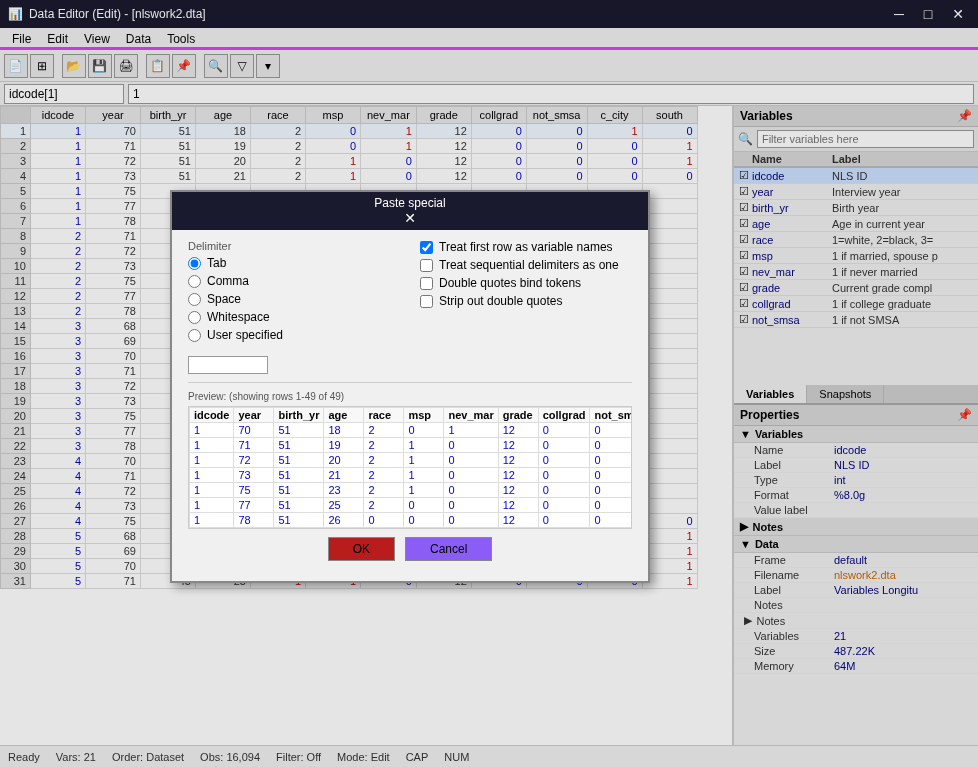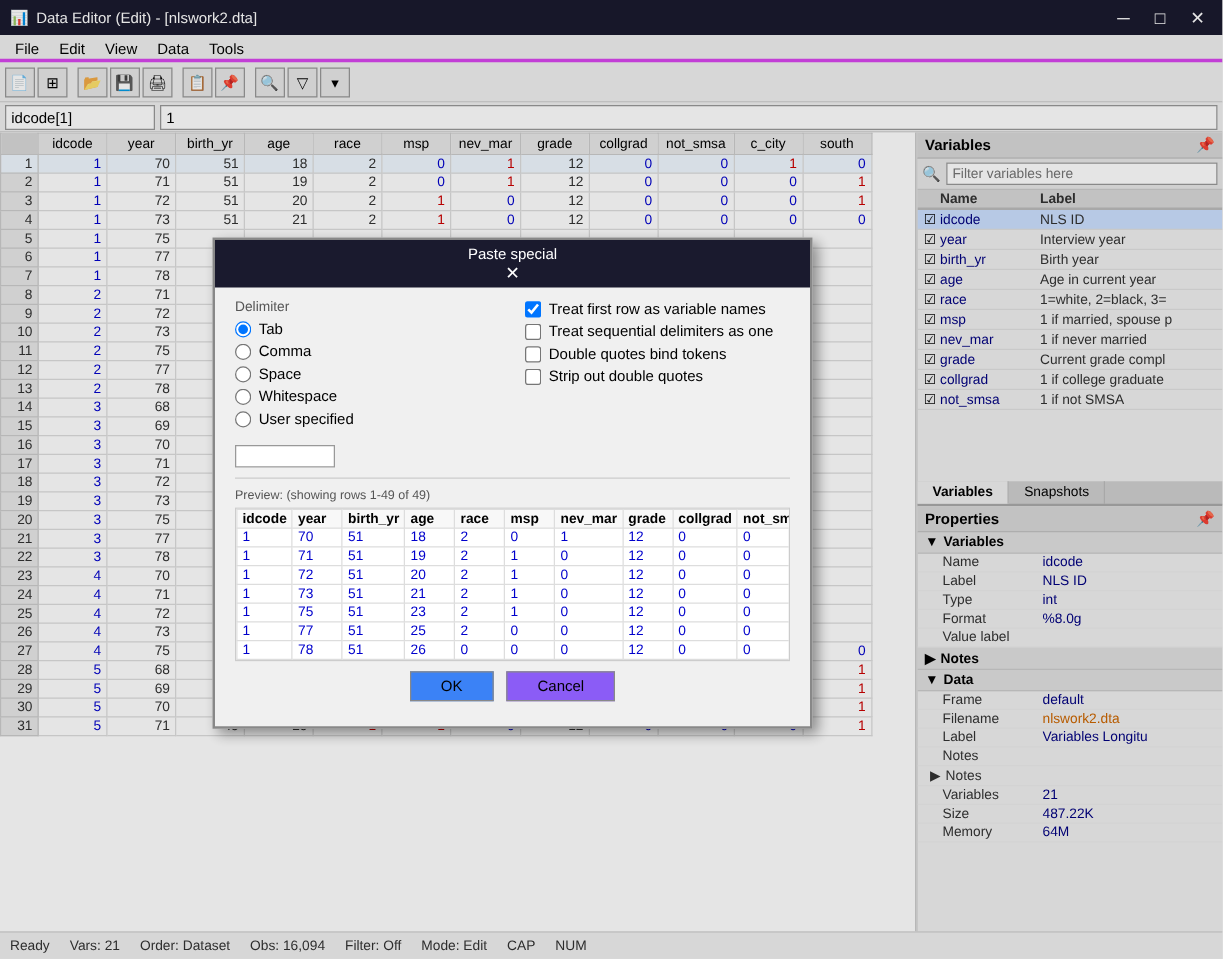--- a/index.html
+++ b/index.html
@@ -324,21 +324,21 @@
       gap: 10px;
       padding: 8px 0 10px;
     }
     .dlg-btn {
       padding: 4px 24px;
       border: 1px solid #888;
       background: #8b5cf6;
       cursor: pointer;
       font-size: 12px;
     }
-    .dlg-btn.primary { background: #3b82f6; }
+    .dlg-btn.primary { background: #b91c1c; }
   </style>
 </head>
 <body>
 
 <div id="title-bar">
   <div style="display:flex;align-items:center;gap:6px;">
     <span>📊</span>
     <span>Data Editor (Edit) - [nlswork2.dta]</span>
   </div>
   <div id="title-controls">

